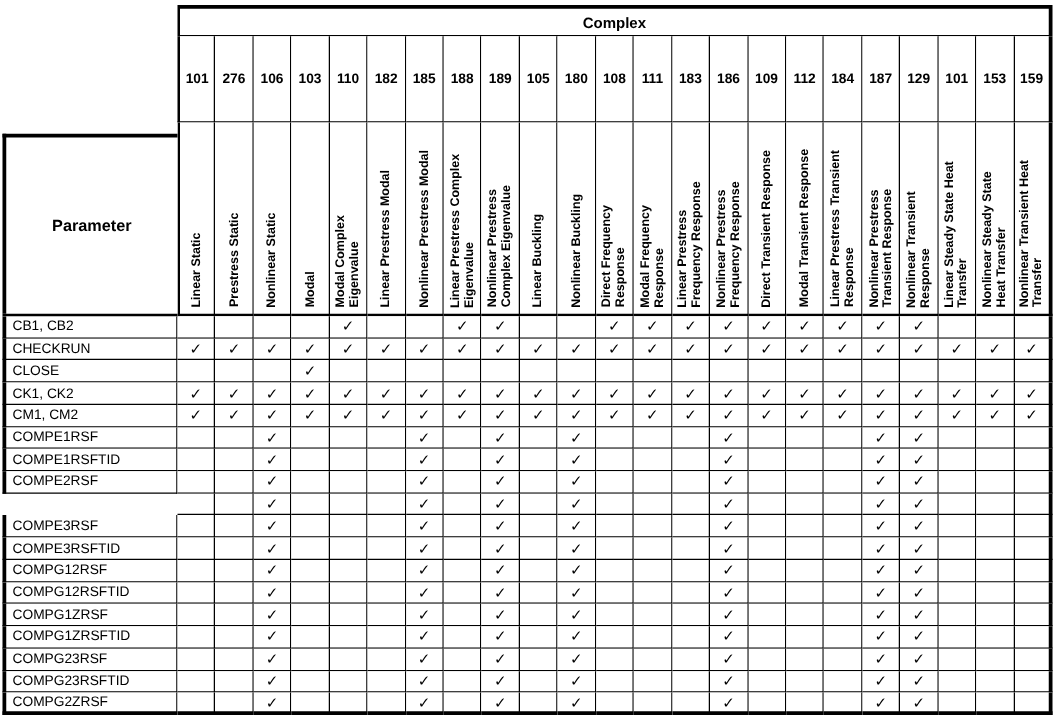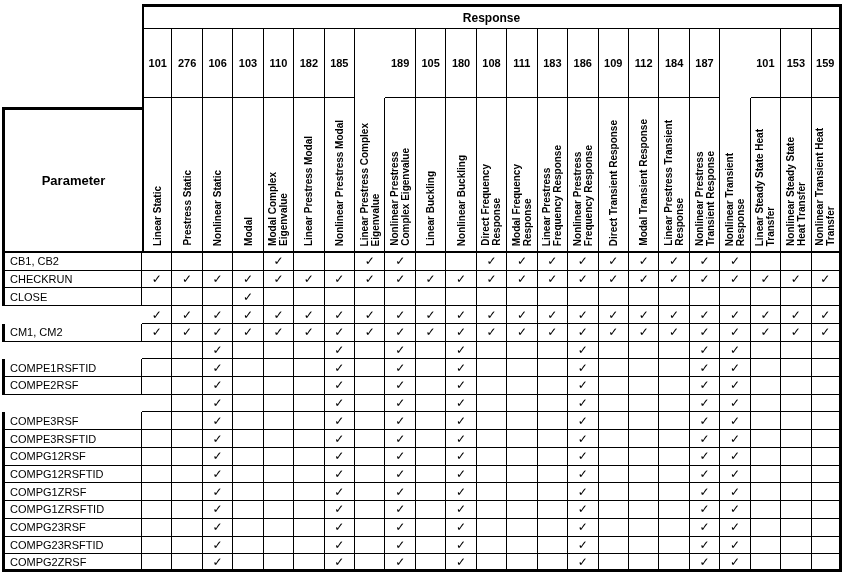--- a/index.html
+++ b/index.html
@@ -74,39 +74,41 @@
     font-size:12px;
     line-height:1;
   }
 </style>
 </head>
 <body>
 
 <div class="stage">
   <div class="grid" id="grid">
       <div class="void" style="grid-area: 1 / 1 / 3;"></div>
-      <div class="cell sol first-datacol thick-right" style="grid-area: 1 / 2 / auto / 25;">Response</div>
+      <div class="cell sol first-datacol thick-right" style="grid-area: 1 / 2 / auto / 25;">Complex</div>
       <div class="cell code first-datacol" style="grid-area: 2 / 2;">101</div>
       <div class="cell code" style="grid-area: 2 / 3;">276</div>
       <div class="cell code" style="grid-area: 2 / 4;">106</div>
       <div class="cell code" style="grid-area: 2 / 5;">103</div>
       <div class="cell code" style="grid-area: 2 / 6;">110</div>
       <div class="cell code" style="grid-area: 2 / 7;">182</div>
       <div class="cell code" style="grid-area: 2 / 8;">185</div>
+      <div class="cell code" style="grid-area: 2 / 9;">188</div>
       <div class="cell code" style="grid-area: 2 / 10;">189</div>
       <div class="cell code" style="grid-area: 2 / 11;">105</div>
       <div class="cell code" style="grid-area: 2 / 12;">180</div>
       <div class="cell code" style="grid-area: 2 / 13;">108</div>
       <div class="cell code" style="grid-area: 2 / 14;">111</div>
       <div class="cell code" style="grid-area: 2 / 15;">183</div>
       <div class="cell code" style="grid-area: 2 / 16;">186</div>
       <div class="cell code" style="grid-area: 2 / 17;">109</div>
       <div class="cell code" style="grid-area: 2 / 18;">112</div>
       <div class="cell code" style="grid-area: 2 / 19;">184</div>
       <div class="cell code" style="grid-area: 2 / 20;">187</div>
+      <div class="cell code" style="grid-area: 2 / 21;">129</div>
       <div class="cell code" style="grid-area: 2 / 22;">101</div>
       <div class="cell code" style="grid-area: 2 / 23;">153</div>
       <div class="cell code thick-right" style="grid-area: 2 / 24;">159</div>
       <div class="pcell" style="grid-area: 3 / 1;">
         <div class="pbox">
           <div class="ptext">Parameter</div>
         </div>
       </div>
       <div class="cell lbl first-datacol" style="grid-area: 3 / 2;">
         <div class="vtext">Linear Static</div>
@@ -327,20 +329,21 @@
       <div class="cell chk" style="grid-area: 6 / 15;"></div>
       <div class="cell chk" style="grid-area: 6 / 16;"></div>
       <div class="cell chk" style="grid-area: 6 / 17;"></div>
       <div class="cell chk" style="grid-area: 6 / 18;"></div>
       <div class="cell chk" style="grid-area: 6 / 19;"></div>
       <div class="cell chk" style="grid-area: 6 / 20;"></div>
       <div class="cell chk" style="grid-area: 6 / 21;"></div>
       <div class="cell chk" style="grid-area: 6 / 22;"></div>
       <div class="cell chk" style="grid-area: 6 / 23;"></div>
       <div class="cell chk thick-right" style="grid-area: 6 / 24;"></div>
+      <div class="cell namecell" style="grid-area: 7 / 1;">CK1, CK2</div>
       <div class="cell chk" style="grid-area: 7 / 2;">
         <div class="mark">✓</div>
       </div>
       <div class="cell chk" style="grid-area: 7 / 3;">
         <div class="mark">✓</div>
       </div>
       <div class="cell chk" style="grid-area: 7 / 4;">
         <div class="mark">✓</div>
       </div>
       <div class="cell chk" style="grid-area: 7 / 5;">
@@ -466,20 +469,21 @@
       </div>
       <div class="cell chk" style="grid-area: 8 / 22;">
         <div class="mark">✓</div>
       </div>
       <div class="cell chk" style="grid-area: 8 / 23;">
         <div class="mark">✓</div>
       </div>
       <div class="cell chk thick-right" style="grid-area: 8 / 24;">
         <div class="mark">✓</div>
       </div>
+      <div class="cell namecell" style="grid-area: 9 / 1;">COMPE1RSF</div>
       <div class="cell chk" style="grid-area: 9 / 2;"></div>
       <div class="cell chk" style="grid-area: 9 / 3;"></div>
       <div class="cell chk" style="grid-area: 9 / 4;">
         <div class="mark">✓</div>
       </div>
       <div class="cell chk" style="grid-area: 9 / 5;"></div>
       <div class="cell chk" style="grid-area: 9 / 6;"></div>
       <div class="cell chk" style="grid-area: 9 / 7;"></div>
       <div class="cell chk" style="grid-area: 9 / 8;">
         <div class="mark">✓</div>

